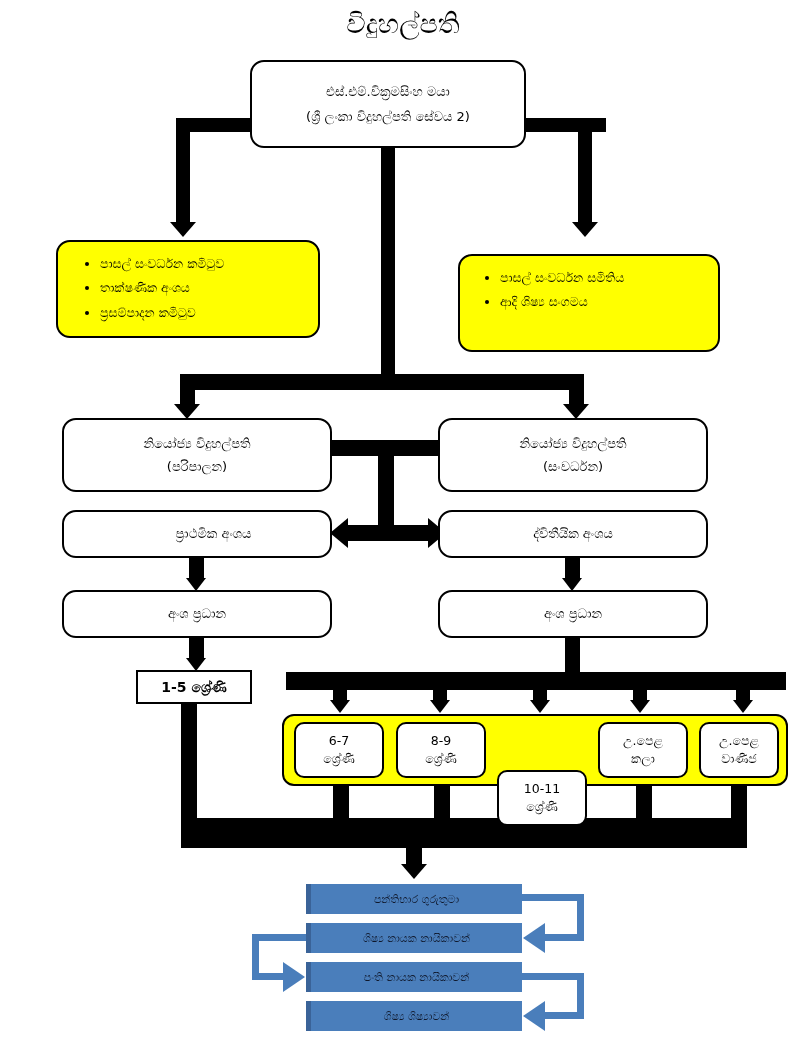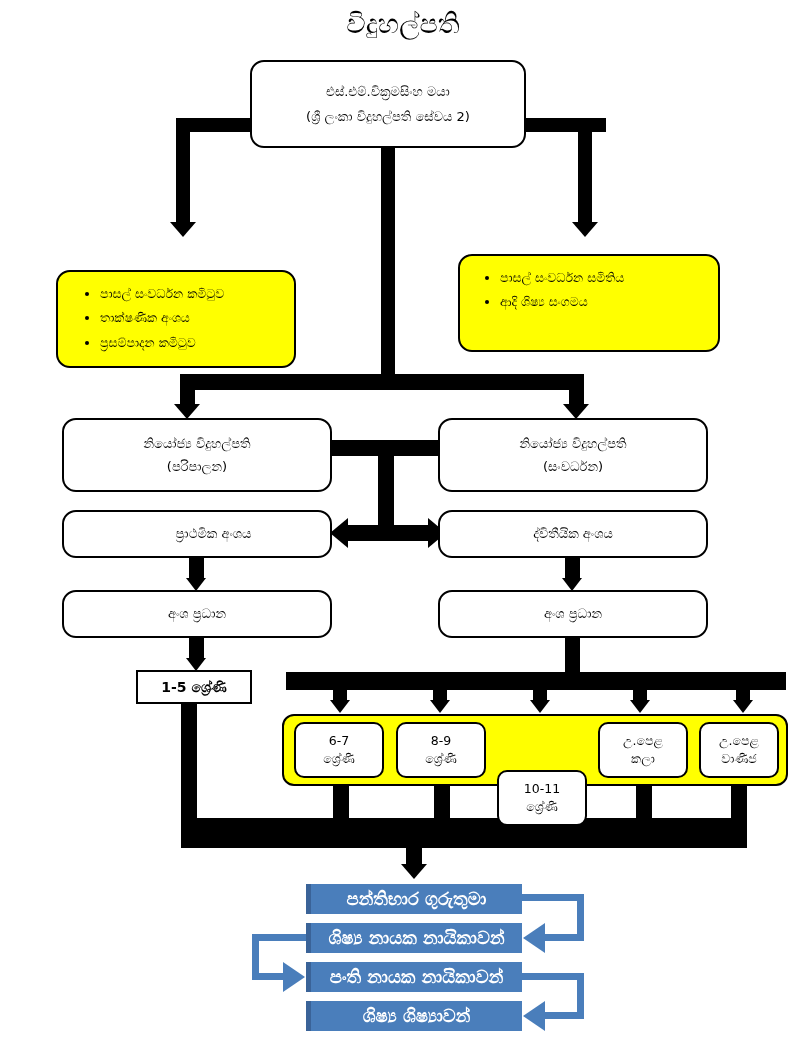--- a/index.html
+++ b/index.html
@@ -51,21 +51,21 @@
     background:#fff;border:2.5px solid #000;border-radius:0;z-index:6;
     display:flex;align-items:center;justify-content:center;
     font-size:14px;font-weight:bold;color:#000;
   }
 
   
   .bluebox{
     position:absolute;box-sizing:border-box;
     background:#4a7ebb;border-left:5px solid #3a6398;
     display:flex;align-items:center;justify-content:center;
-    color:#ffffff;font-size:18px;z-index:6;font-weight:bold;
+    color:#0f172a;font-size:11px;z-index:6;
   }
 
   
   .bar{position:absolute;background:#000;z-index:2;}
   .arrowdown{
     position:absolute;width:0;height:0;z-index:2;
     border-left:13px solid transparent;border-right:13px solid transparent;
     border-top:15px solid #000;
   }
   .arrowdown.sm{
@@ -113,21 +113,21 @@
   <div class="bar" style="left:176px;top:118px;width:14px;height:106px;"></div>
   <div class="arrowdown" style="left:170px;top:222px;"></div>
 
   <div class="bar" style="left:522px;top:118px;width:84px;height:14px;"></div>
 
   <div class="bar" style="left:578px;top:118px;width:14px;height:106px;"></div>
   <div class="arrowdown" style="left:572px;top:222px;"></div>
 
   <div class="bar" style="left:381px;top:146px;width:14px;height:228px;"></div>
 
-  <div class="yellowbox" style="left:56px;top:270px;width:240px;height:98px;padding-left:20px;">
+  <div class="yellowbox" style="left:56px;top:240px;width:264px;height:98px;padding-left:20px;">
     <ul>
       <li>පාසල් සංවර්ධන කමිටුව</li>
       <li>තාක්ෂණික අංශය</li>
       <li>ප්‍රසම්පාදන කමිටුව</li>
     </ul>
   </div>
 
   <div class="yellowbox" style="left:458px;top:254px;width:262px;height:98px;">
     <ul>
       <li>පාසල් සංවර්ධන සමිතිය</li>

